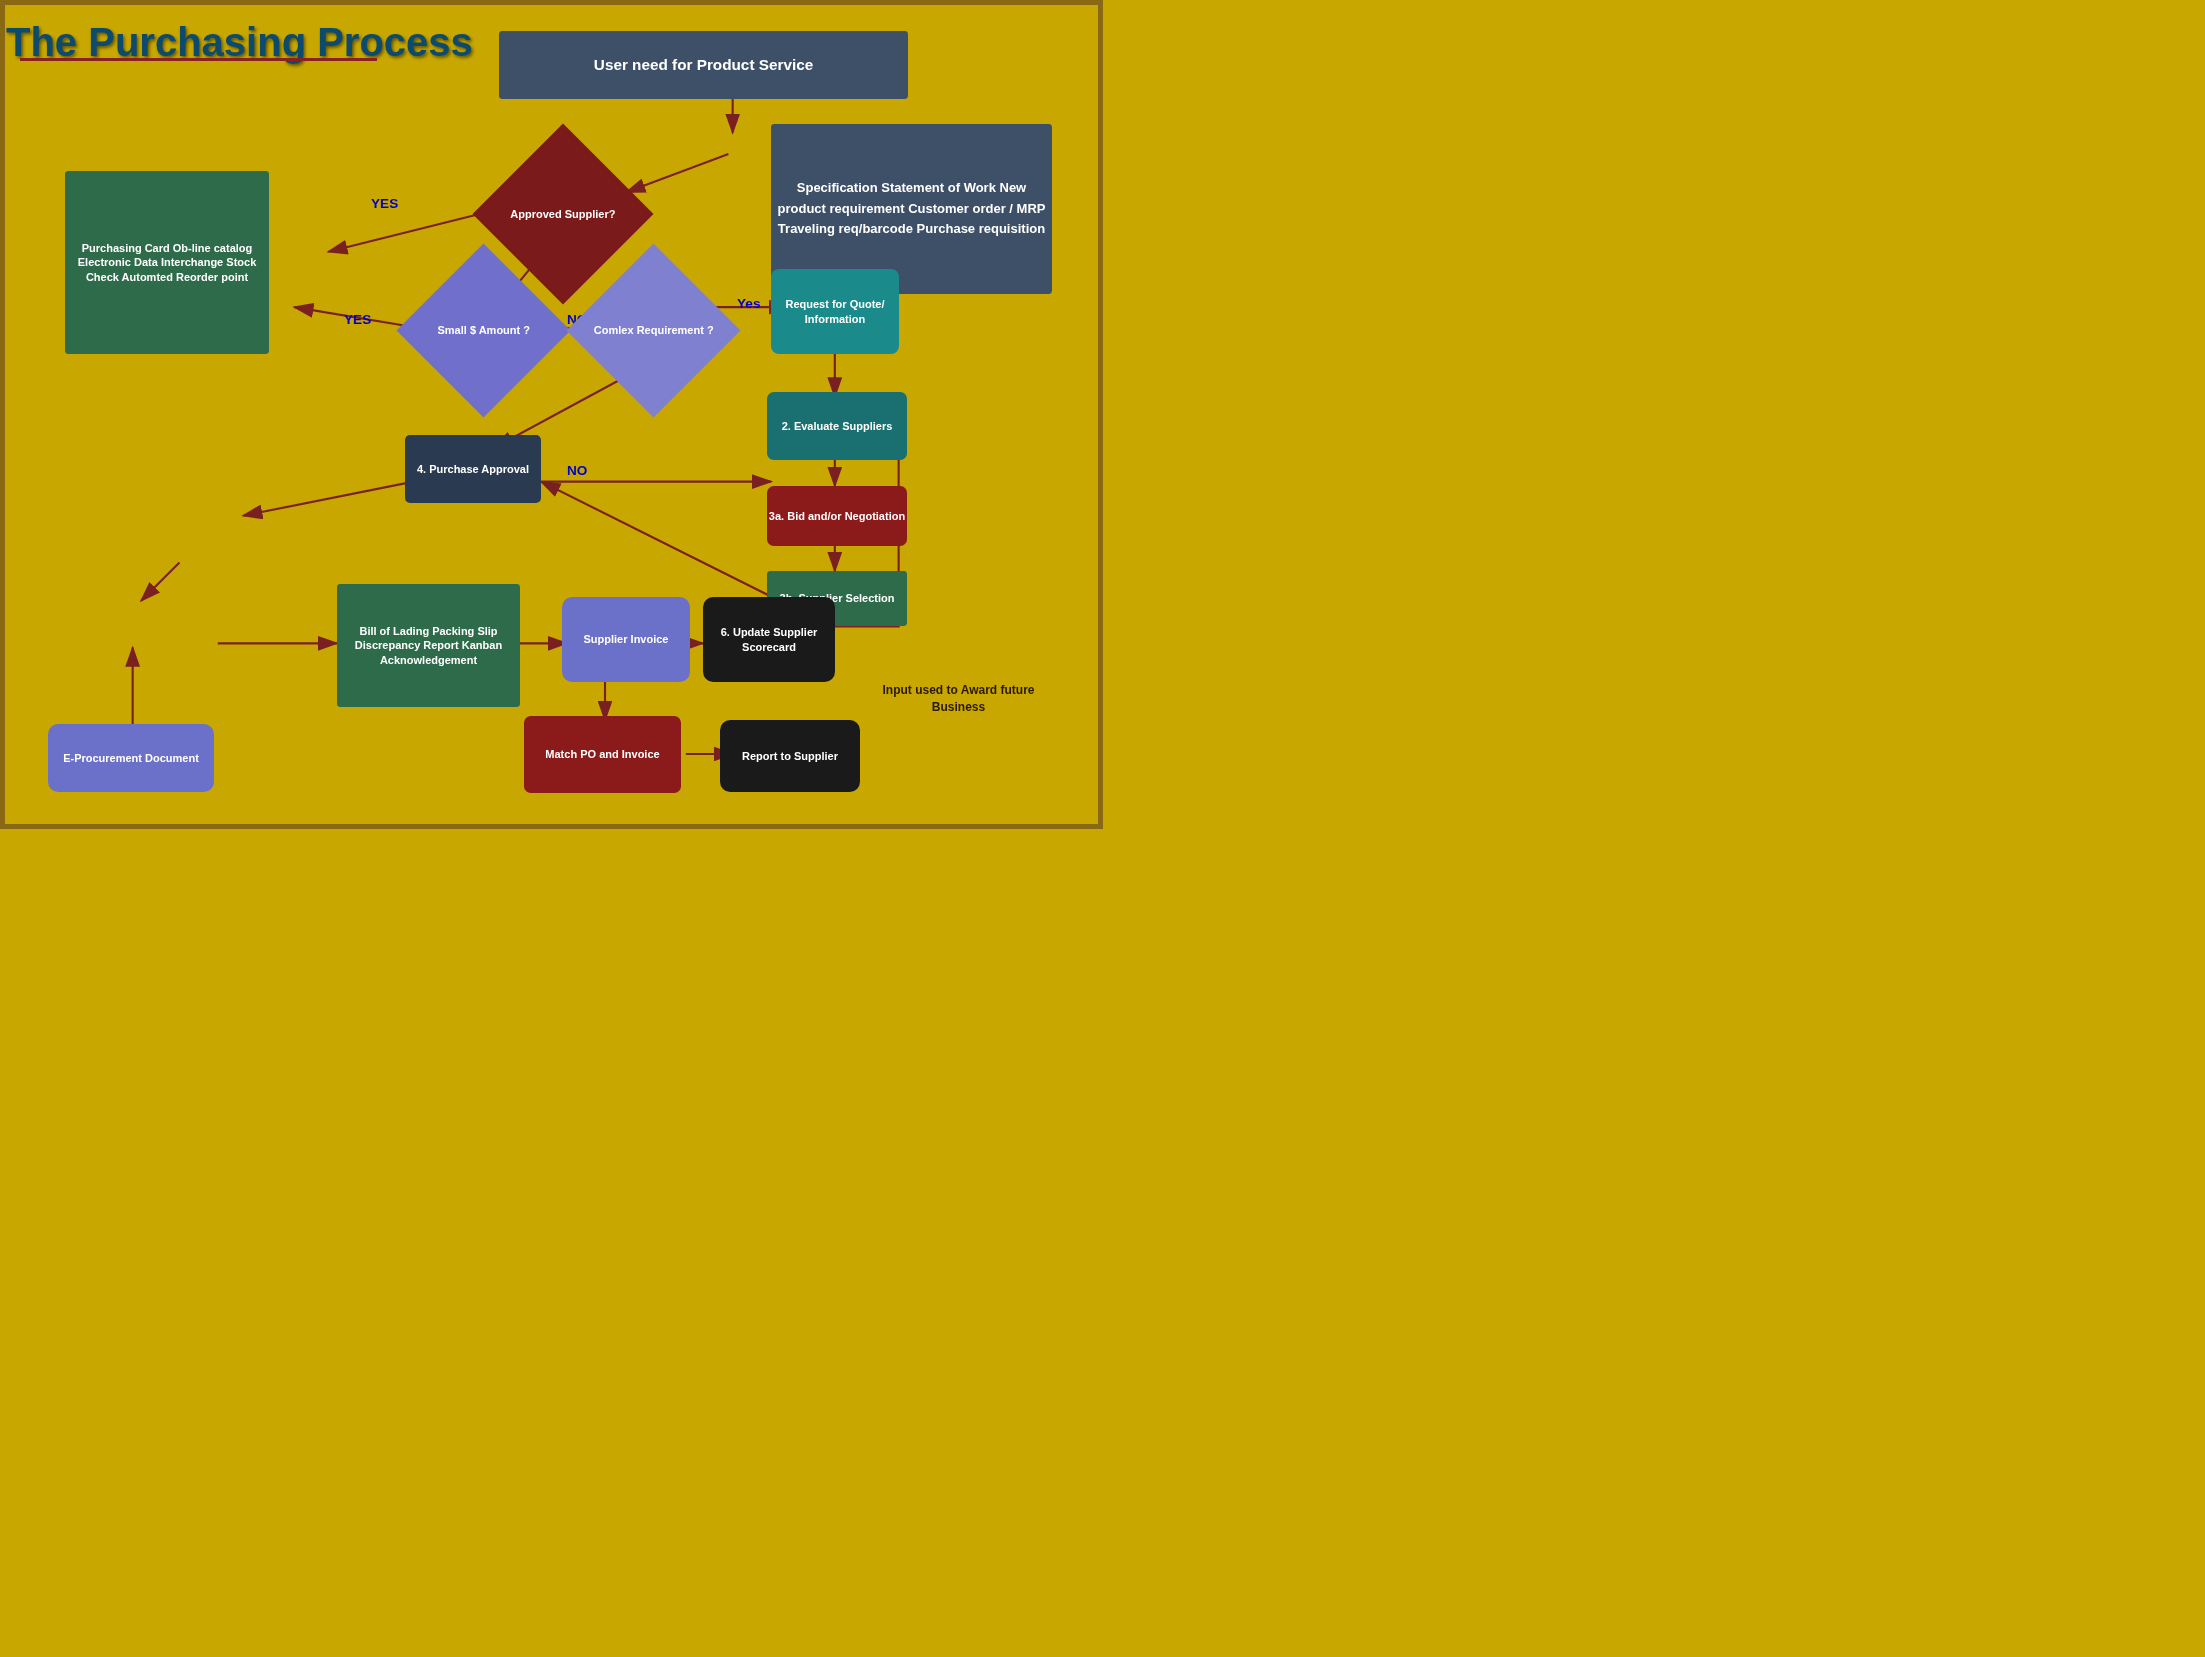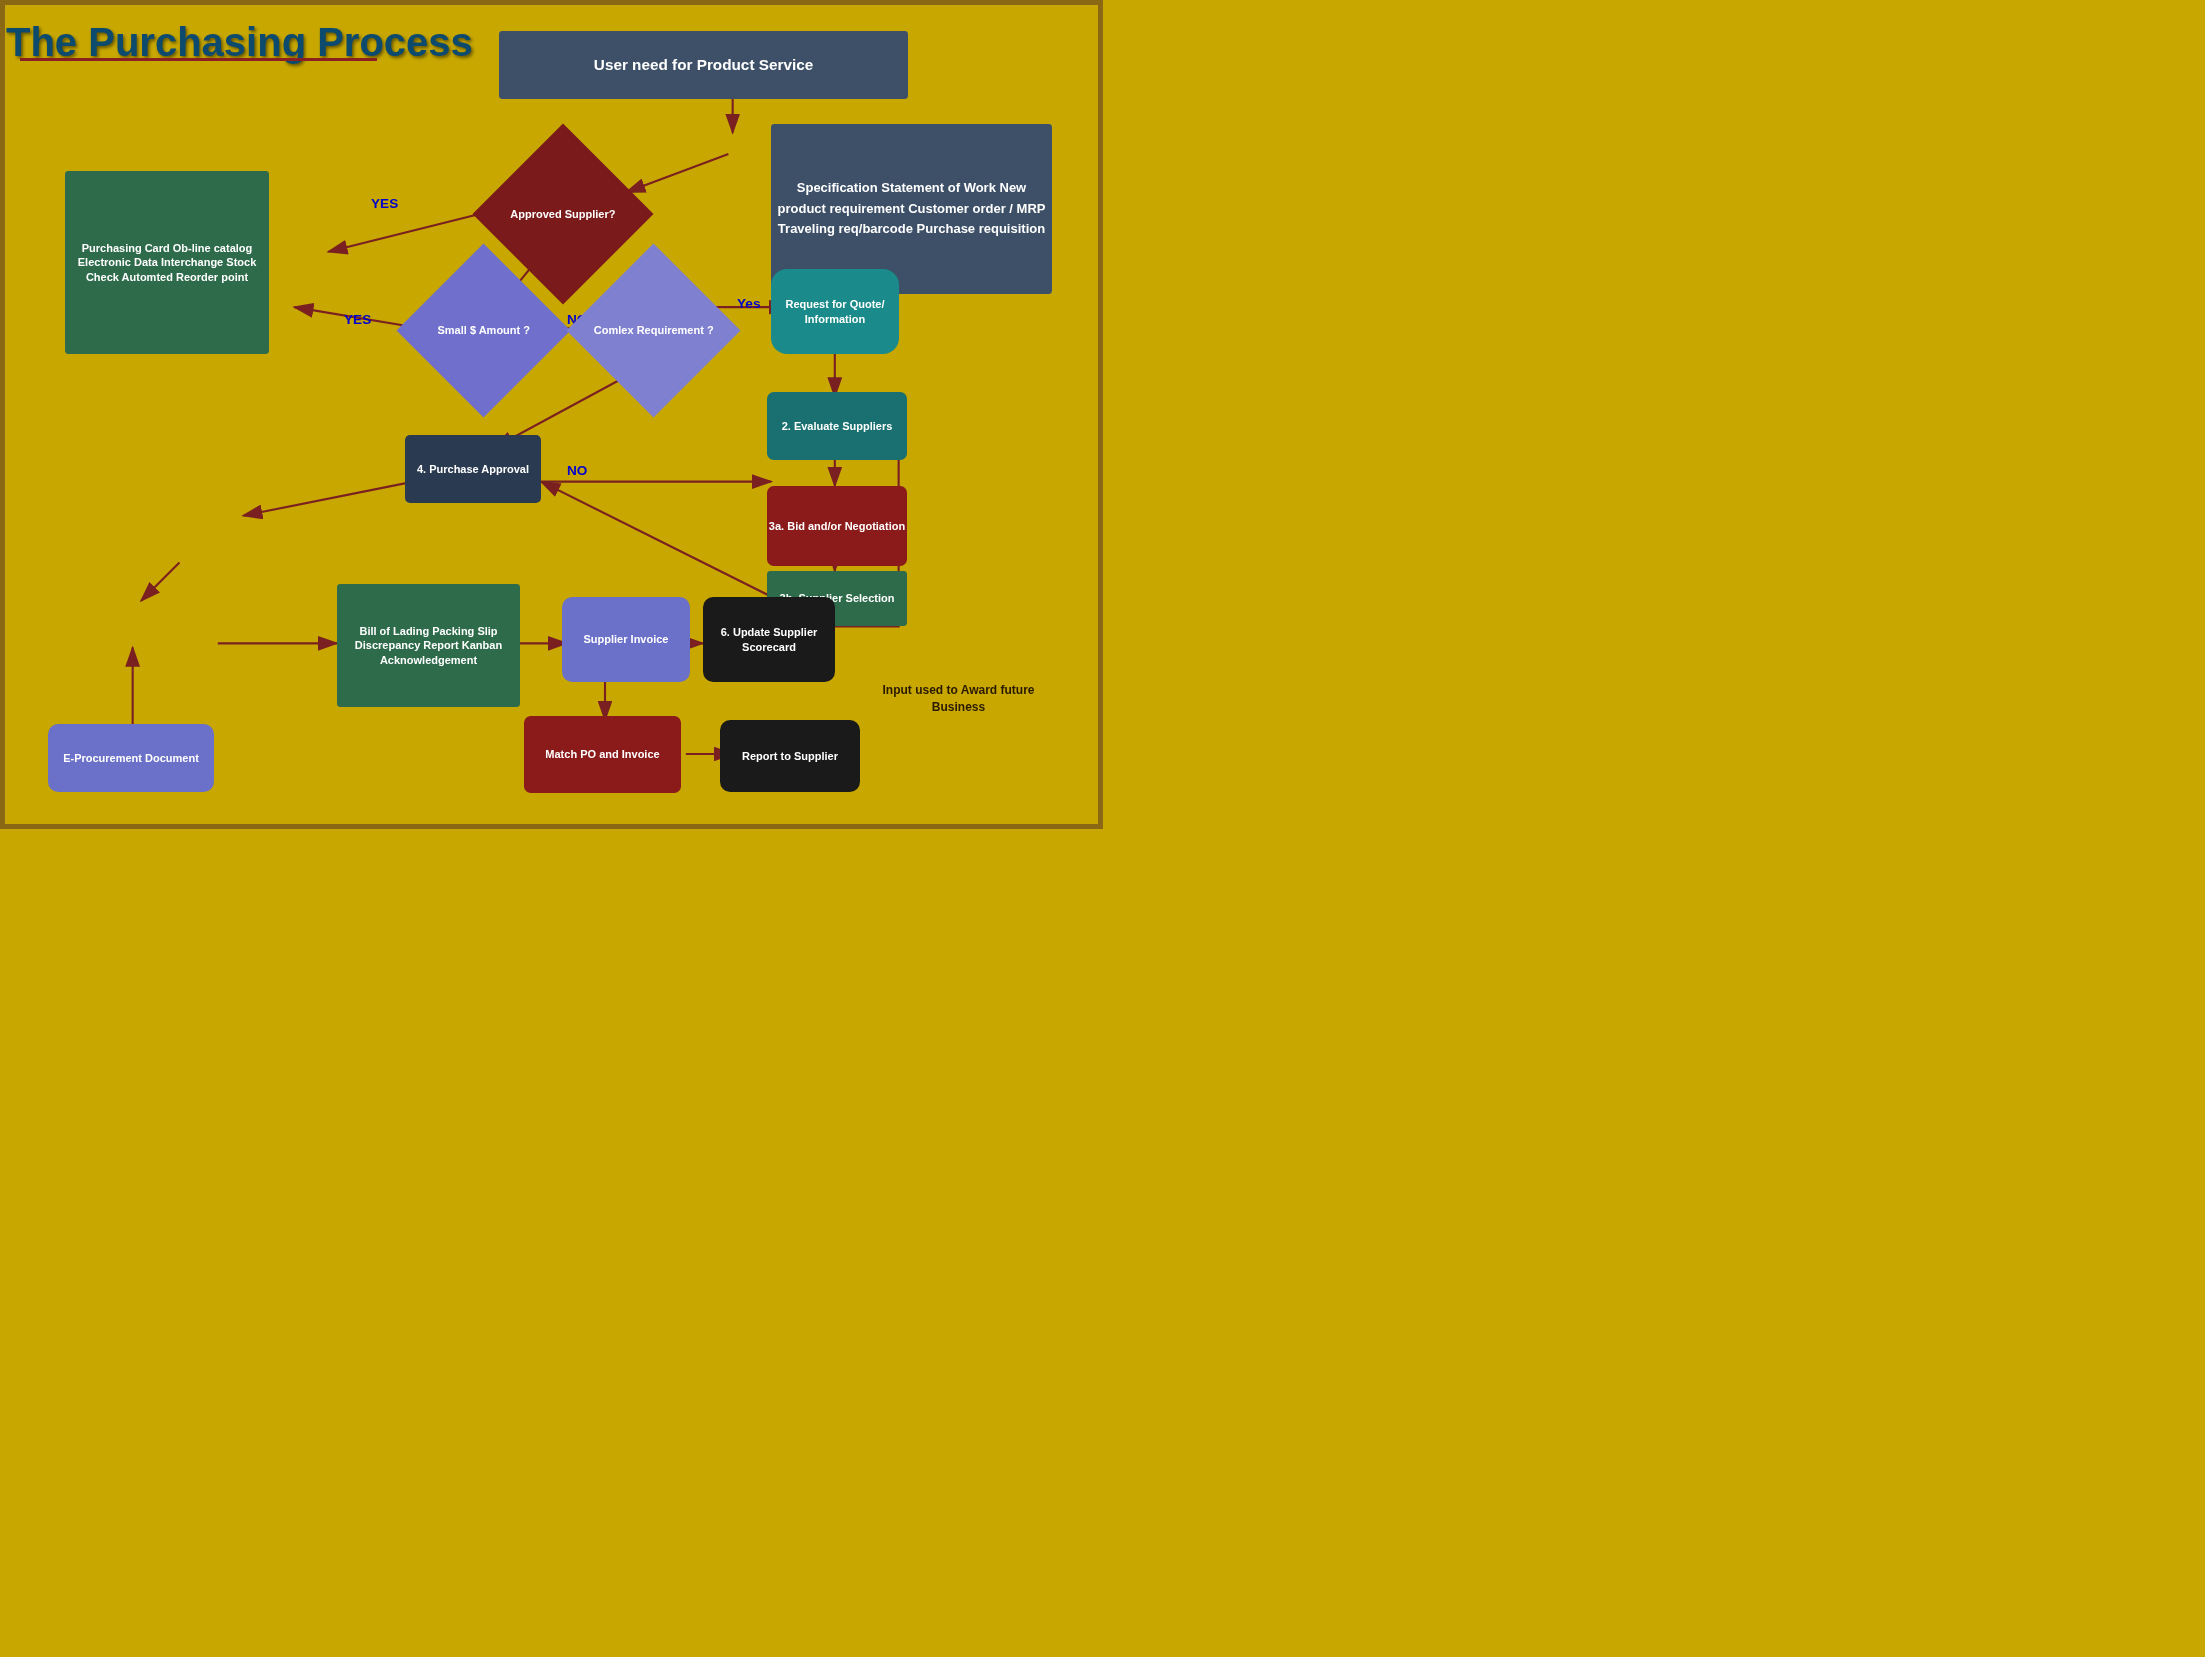--- a/index.html
+++ b/index.html
@@ -58,21 +58,21 @@
       border-radius: 3.4px;
     }
 
     .node-green {
       background: #2d6b4a;
       border-radius: 3.4px;
     }
 
     .node-teal {
       background: #1a8a8a;
-      border-radius: 16px;
+      border-radius: 8px;
     }
 
     .node-dark-teal {
       background: #1a7070;
       border-radius: 6.8px;
     }
 
     .node-dark-red {
       background: #8b1a1a;
       border-radius: 6.8px;
@@ -258,21 +258,21 @@
     </div>
   </div>
 
   <div class="node node-teal" style="left:766px; top:264px; width:128px; height:85px;">Request for
 Quote/
 Information</div>
 
   <div class="node node-dark-teal" style="left:762px; top:387px; width:140px; height:68px;">2. Evaluate
 Suppliers</div>
 
-  <div class="node node-dark-red" style="left:762px; top:481px; width:140px; height:80px;">3a. Bid and/or
+  <div class="node node-dark-red" style="left:762px; top:481px; width:140px; height:60px;">3a. Bid and/or
 Negotiation</div>
 
   <div class="node node-green" style="left:762px; top:566px; width:140px; height:55px;">3b. Supplier
 Selection</div>
 
   <div class="node node-dark-navy" style="left:400px; top:430px; width:136px; height:68px; border-radius:5.1px;">4. Purchase
 Approval</div>
 
 
 

